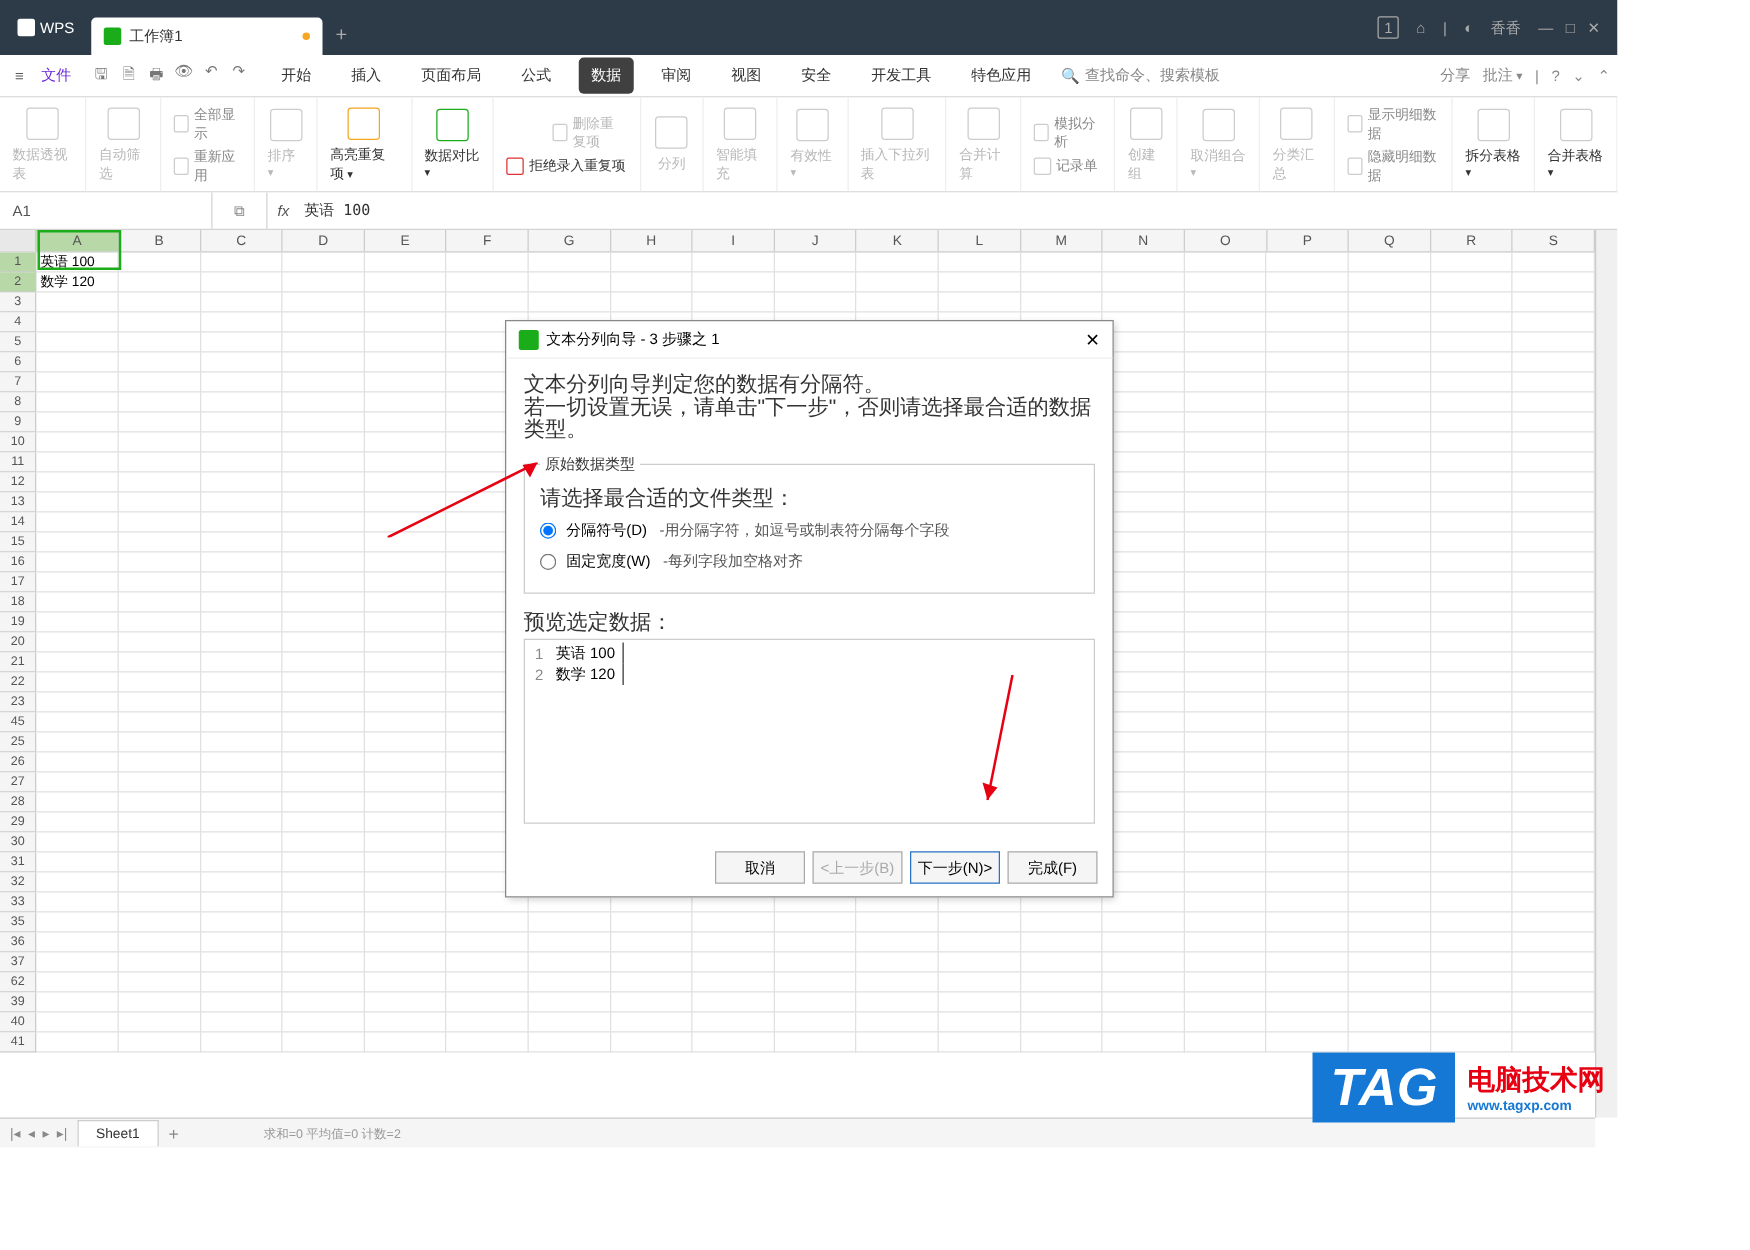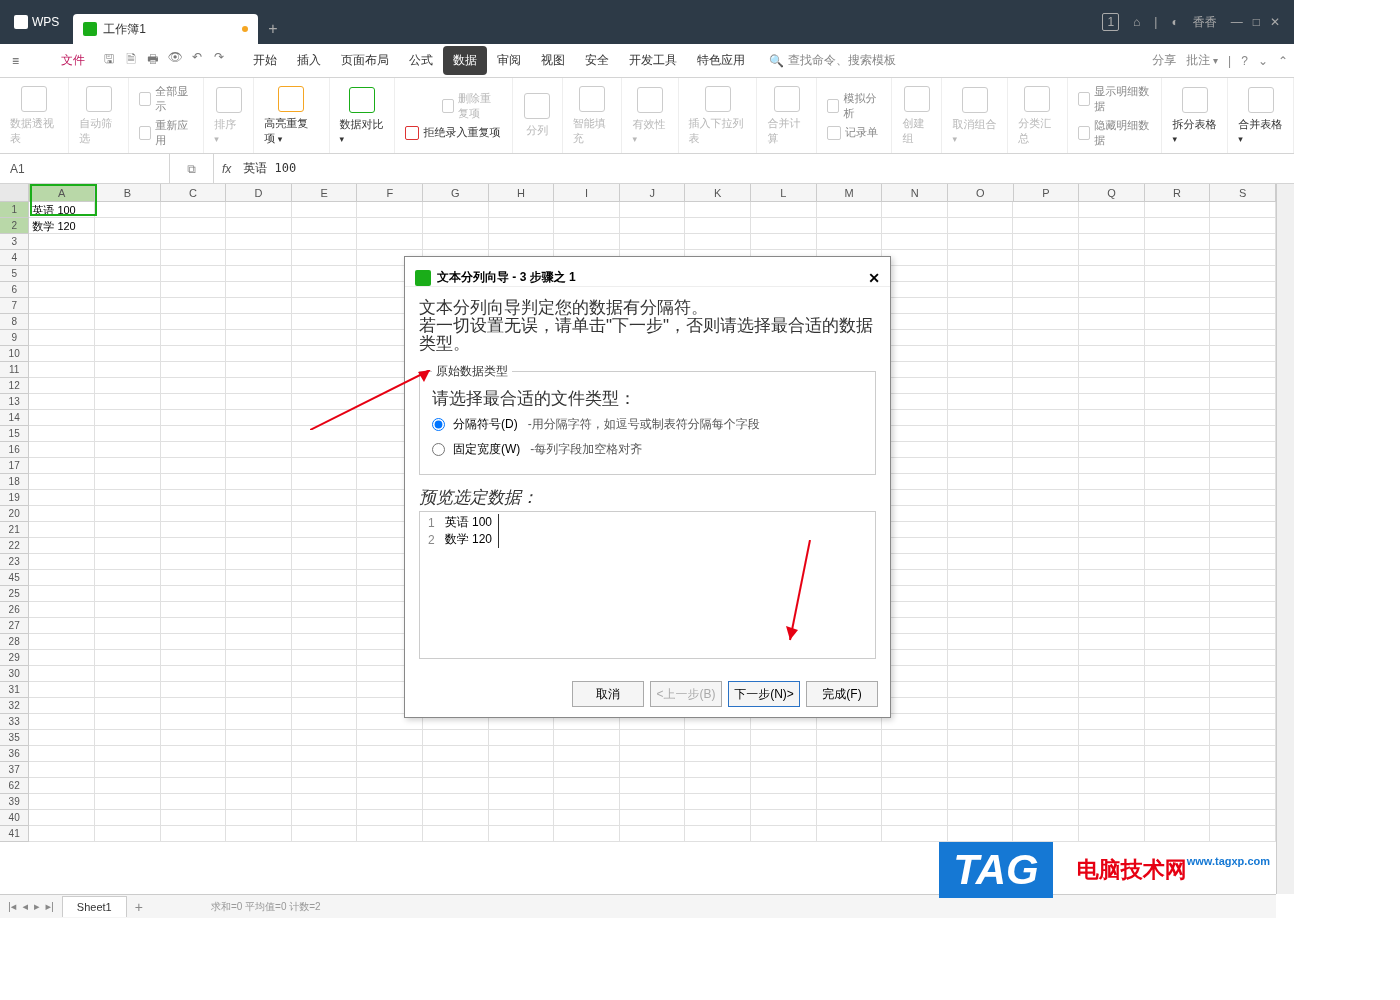--- a/index.html
+++ b/index.html
@@ -14,24 +14,24 @@
 .tab .tab-icon { width: 14px; height: 14px; background: #1aad19; border-radius: 2px; display:inline-block; }
 .tab .tab-dirty { width:6px;height:6px;border-radius:50%;background:#f5a623;margin-left:90px; }
 .newtab { width:30px;height:30px;display:flex;align-items:center;justify-content:center;color:#aaa;margin-top:14px;cursor:pointer; font-size:16px;}
 .titlebar-right { margin-left:auto; display:flex; align-items:center; gap:14px; padding-right:14px; font-size:12px; }
 .titlebar-right span { color:#aaa; }
 .win-ctrl { display:flex; gap:10px; }
 
 
 .menubar { height: 34px; border-bottom:1px solid #d4d4d4; display:flex; align-items:center; font-size:12px; gap:0; padding:0 6px; background:#fff; }
 .menubar .hamburger { padding:0 6px; color:#555;}
-.menubar .file-btn { padding:0 8px; color:#be185d;margin-left:28px;}
+.menubar .file-btn { padding:0 8px; color:#6d28d9;}
 .menubar .qat { display:flex; gap:6px; padding:0 8px; color:#777;}
 .menubar .qat span { width:16px; text-align:center; cursor:pointer;}
-.menubar .tabs { display:flex; gap:0; margin-left:8px;}
+.menubar .tabs { display:flex; gap:12px; margin-left:8px;}
 .menubar .tabs span { padding:6px 10px; color:#333; cursor:pointer;}
 .menubar .tabs span.active { background:#404040; color:#fff; border-radius:4px;}
 .menubar .search { margin-left:14px; color:#888; display:flex; align-items:center; gap:4px;}
 .menubar .right { margin-left:auto; display:flex; gap:10px; color:#888; align-items:center;}
 .menubar .right .dd::after{content:" ▾"; font-size:10px;}
 
 
 .ribbon { height: 76px; border-bottom:1px solid #d4d4d4; display:flex; align-items:stretch; font-size:11px; color:#888; background:#fff;}
 .ribbon-group { display:flex; flex-direction:column; align-items:center; justify-content:center; padding:4px 10px; border-right:1px solid #eee; gap:2px; min-width:50px;}
 .ribbon-group.disabled { color:#b8b8b8;}
@@ -64,49 +64,49 @@
 
 
 .sheetbar { position:absolute; bottom:6px; left:0; right:18px; height:24px; border-top:1px solid #ccc; display:flex; align-items:center; font-size:11px; background:#f5f5f5;}
 .sheetnav { padding:0 8px; color:#888; display:flex; gap:6px;}
 .sheettab { padding:4px 14px; background:#fff; border:1px solid #ccc; border-bottom:none; color:#333;}
 .sheetadd { padding:0 8px; color:#888; font-size:14px;}
 .sheet-status { margin-left:60px; color:#999; font-size:10px;}
 
 
 .dialog { position:absolute; left:404px; top:256px; width:487px; background:#fff; border:1px solid #888; box-shadow:2px 2px 6px rgba(0,0,0,.2); font-size:12px;}
-.dlg-title { height:30px; display:flex; align-items:flex-end; padding:0 10px; border-bottom:1px solid #eee;font-weight:bold;}
+.dlg-title { height:30px; display:flex; align-items:center; padding:0 10px; border-bottom:1px solid #eee;}
 .dlg-title .s-icon{ width:16px;height:16px;background:#1aad19;border-radius:2px;margin-right:6px;}
 .dlg-close { margin-left:auto; font-size:14px; cursor:pointer;}
 .dlg-body { padding:12px 14px;}
 .dlg-body p { font-size:17px; color:#333; line-height:18px;}
 .fieldset { border:1px solid #ccc; margin-top:10px; padding:10px 12px 16px;}
 .fieldset legend { font-size:12px; padding:0 4px; color:#333;}
 .radio-row { display:flex; align-items:center; gap:6px; margin-top:8px; font-size:12px;}
 .radio-row input{margin-right:2px;}
 .radio-desc { margin-left:4px; color:#555;}
-.preview-label { margin-top:14px; font-size:12px;font-style:italic;}
+.preview-label { margin-top:14px; font-size:12px;}
 .preview { border:1px solid #ccc; height:148px; margin-top:4px; padding:2px; font-size:12px; font-family:Arial;}
 .preview table { border-collapse:collapse;}
 .preview td { padding:0 6px; border-right:1px solid #333;}
 .preview td.rn { color:#888; border-right:none; padding-right:4px;}
 .dlg-btns { padding:10px 12px; display:flex; justify-content:flex-end; gap:6px;}
 .dlg-btn { width:72px; height:26px; border:1px solid #aaa; background:#f5f5f5; font-size:12px; cursor:pointer;}
 .dlg-btn.primary { border:1px solid #2a72c5;}
 .dlg-btn:disabled { color:#aaa;}
 
 
 .arrow { position:absolute; pointer-events:none;}
 .arrow1 { left:310px; top:370px; width:130px; height:60px;}
 .arrow2 { left:780px; top:540px; width:50px; height:110px;}
 
 
 .watermark { position:absolute; right:0; bottom:26px; display:flex; align-items:center;}
 .tag-badge { background:#1578d4; color:#fff; font-weight:bold; font-size:42px; padding:4px 14px; font-style:italic;}
-.tag-text { display:flex; padding:4px 24px; font-weight:bold;}
+.tag-text { display:flex; flex-direction:column; padding:4px 10px; font-weight:bold;}
 .tag-text .l1 { color:#e60012; font-size:22px;}
 .tag-text .l2 { color:#1578d4; font-size:11px;}
 
 
 .vscroll { position:absolute; right:0; top:184px; bottom:30px; width:18px; background:#f0f0f0; border-left:1px solid #ccc;}
 </style>
 </head>
 <body>
 
 <div class="titlebar">

